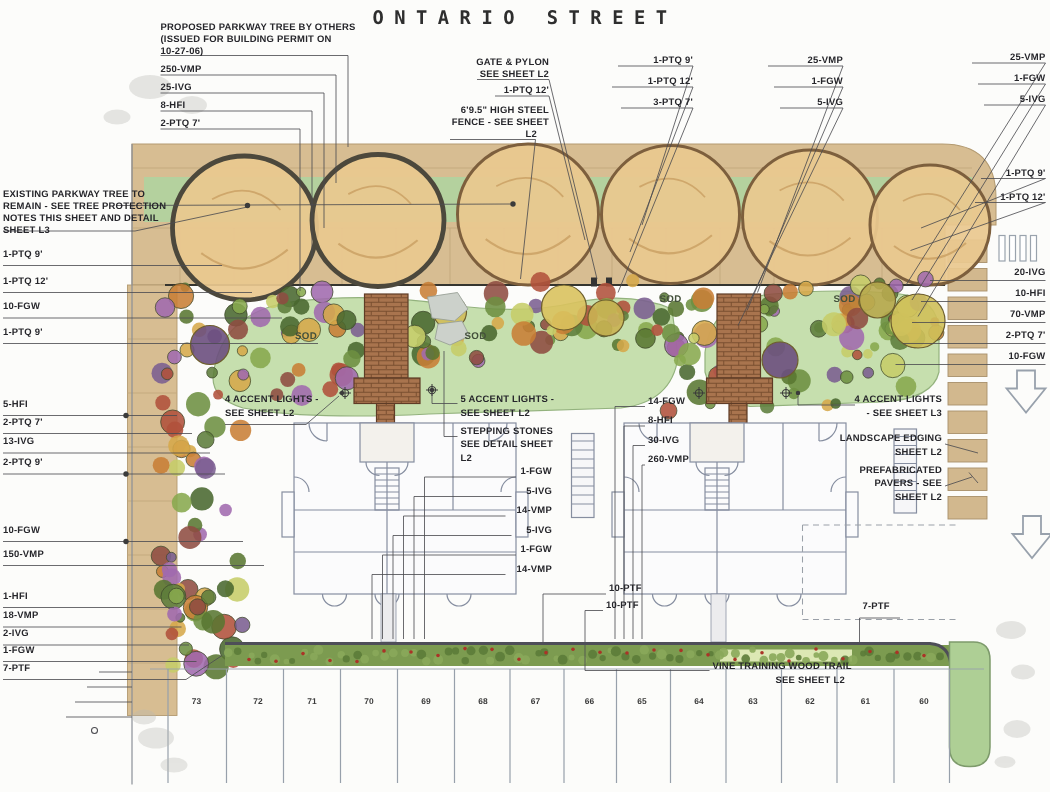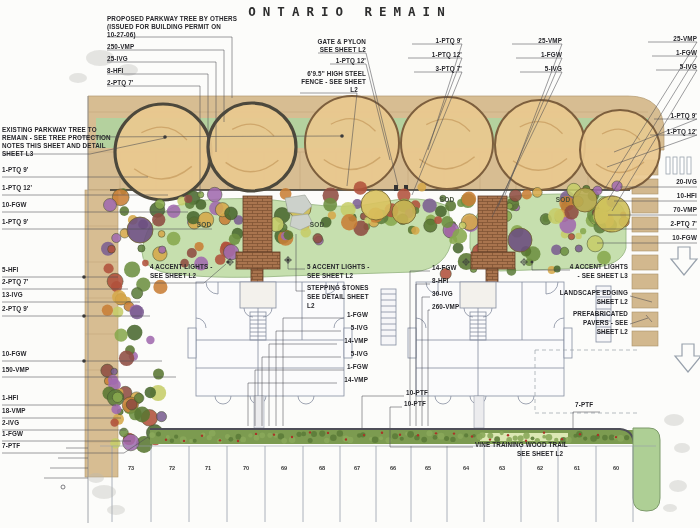--- a/index.html
+++ b/index.html
@@ -590,21 +590,21 @@
     <circle cx="84" cy="277" r="1.8"></circle>
         <circle cx="84" cy="316" r="1.8"></circle>
     <circle cx="84" cy="361" r="1.8"></circle>
         <circle cx="228" cy="262" r="1.5"></circle>
     <circle cx="288" cy="260" r="1.5"></circle>
         <circle cx="532" cy="262" r="1.5"></circle>
     <circle cx="63" cy="487" r="2" fill="none" stroke="#4b4b50" stroke-width="0.7"></circle>
   </g>
 </svg>
 
-<div id="title">ONTARIO REMAIN</div>
+<div id="title">ONTARIO STREET</div>
 <div id="ann-layer">
       <div class="ann" style="top: 15px; left: 107px;">PROPOSED PARKWAY TREE BY OTHERS</div>
       <div class="ann" style="top: 23px; left: 107px;">(ISSUED FOR BUILDING PERMIT ON</div>
       <div class="ann" style="top: 31px; left: 107px;">10-27-06)</div>
       <div class="ann" style="top: 43px; left: 107px;">250-VMP</div>
       <div class="ann" style="top: 55px; left: 107px;">25-IVG</div>
       <div class="ann" style="top: 67px; left: 107px;">8-HFI</div>
       <div class="ann" style="top: 79px; left: 107px;">2-PTQ 7'</div>
       <div class="ann" style="top: 38px; right: 334px;">GATE &amp; PYLON</div>
       <div class="ann" style="top: 46px; right: 334px;">SEE SHEET L2</div>

